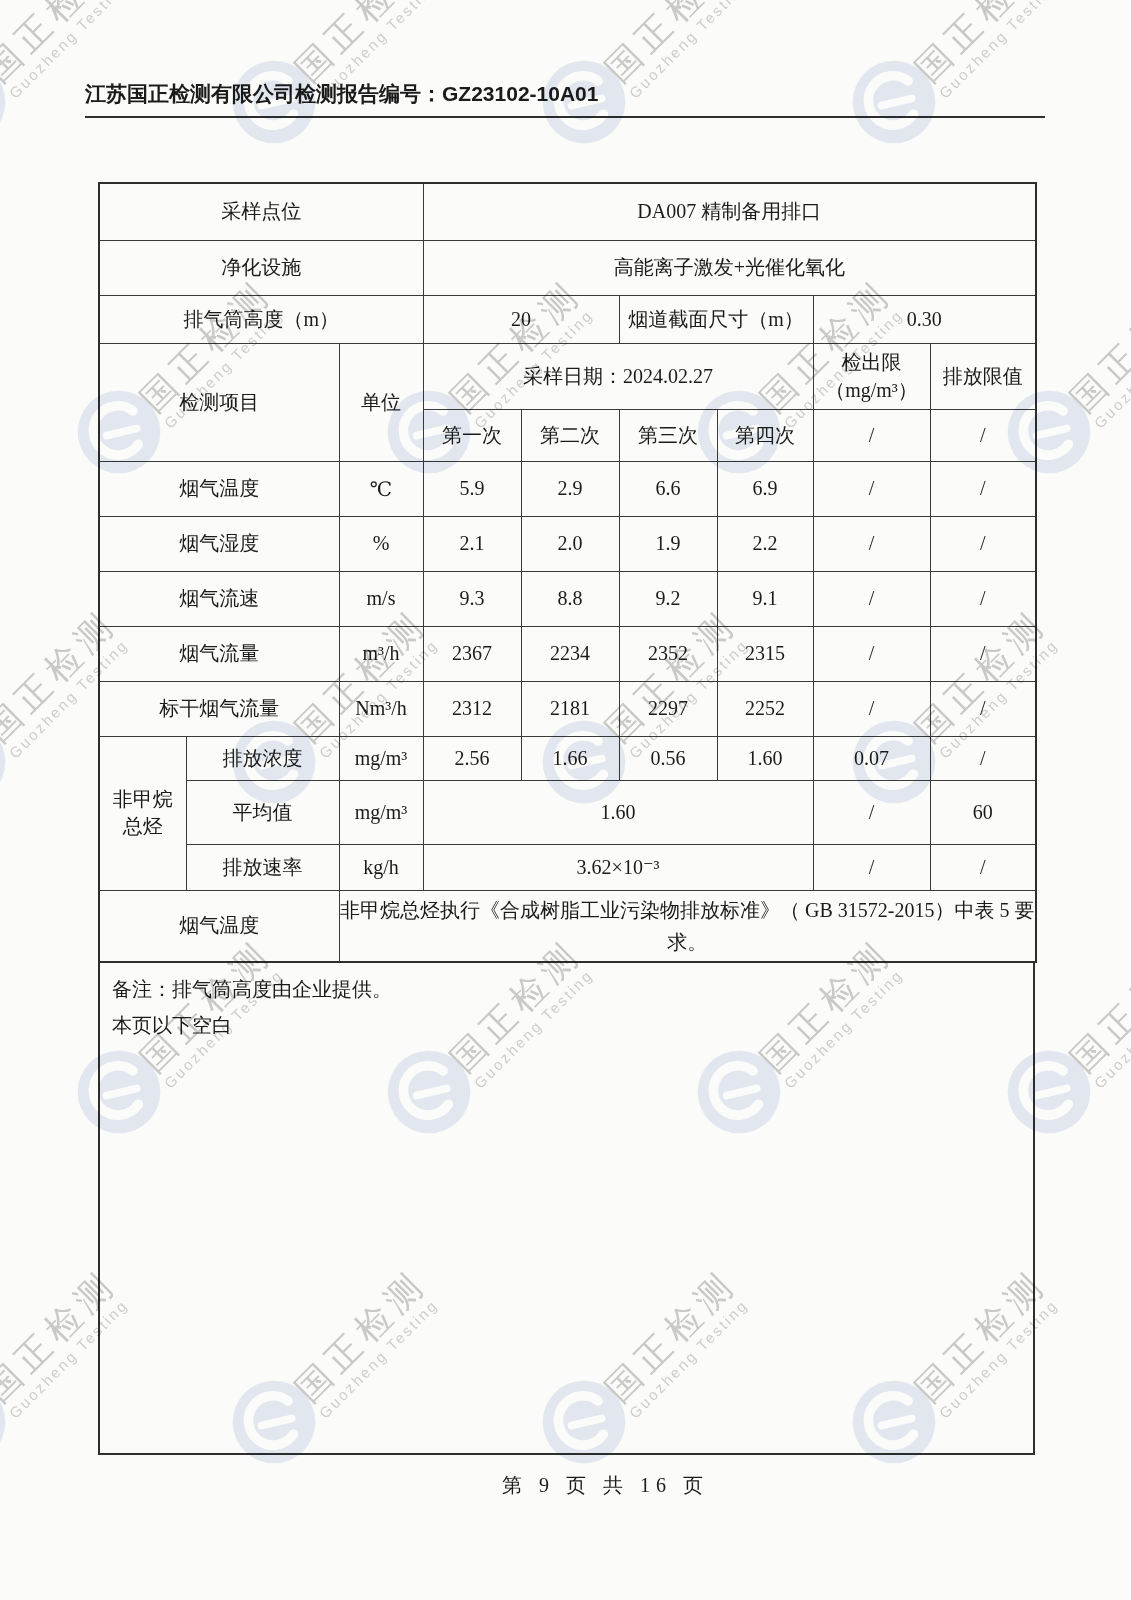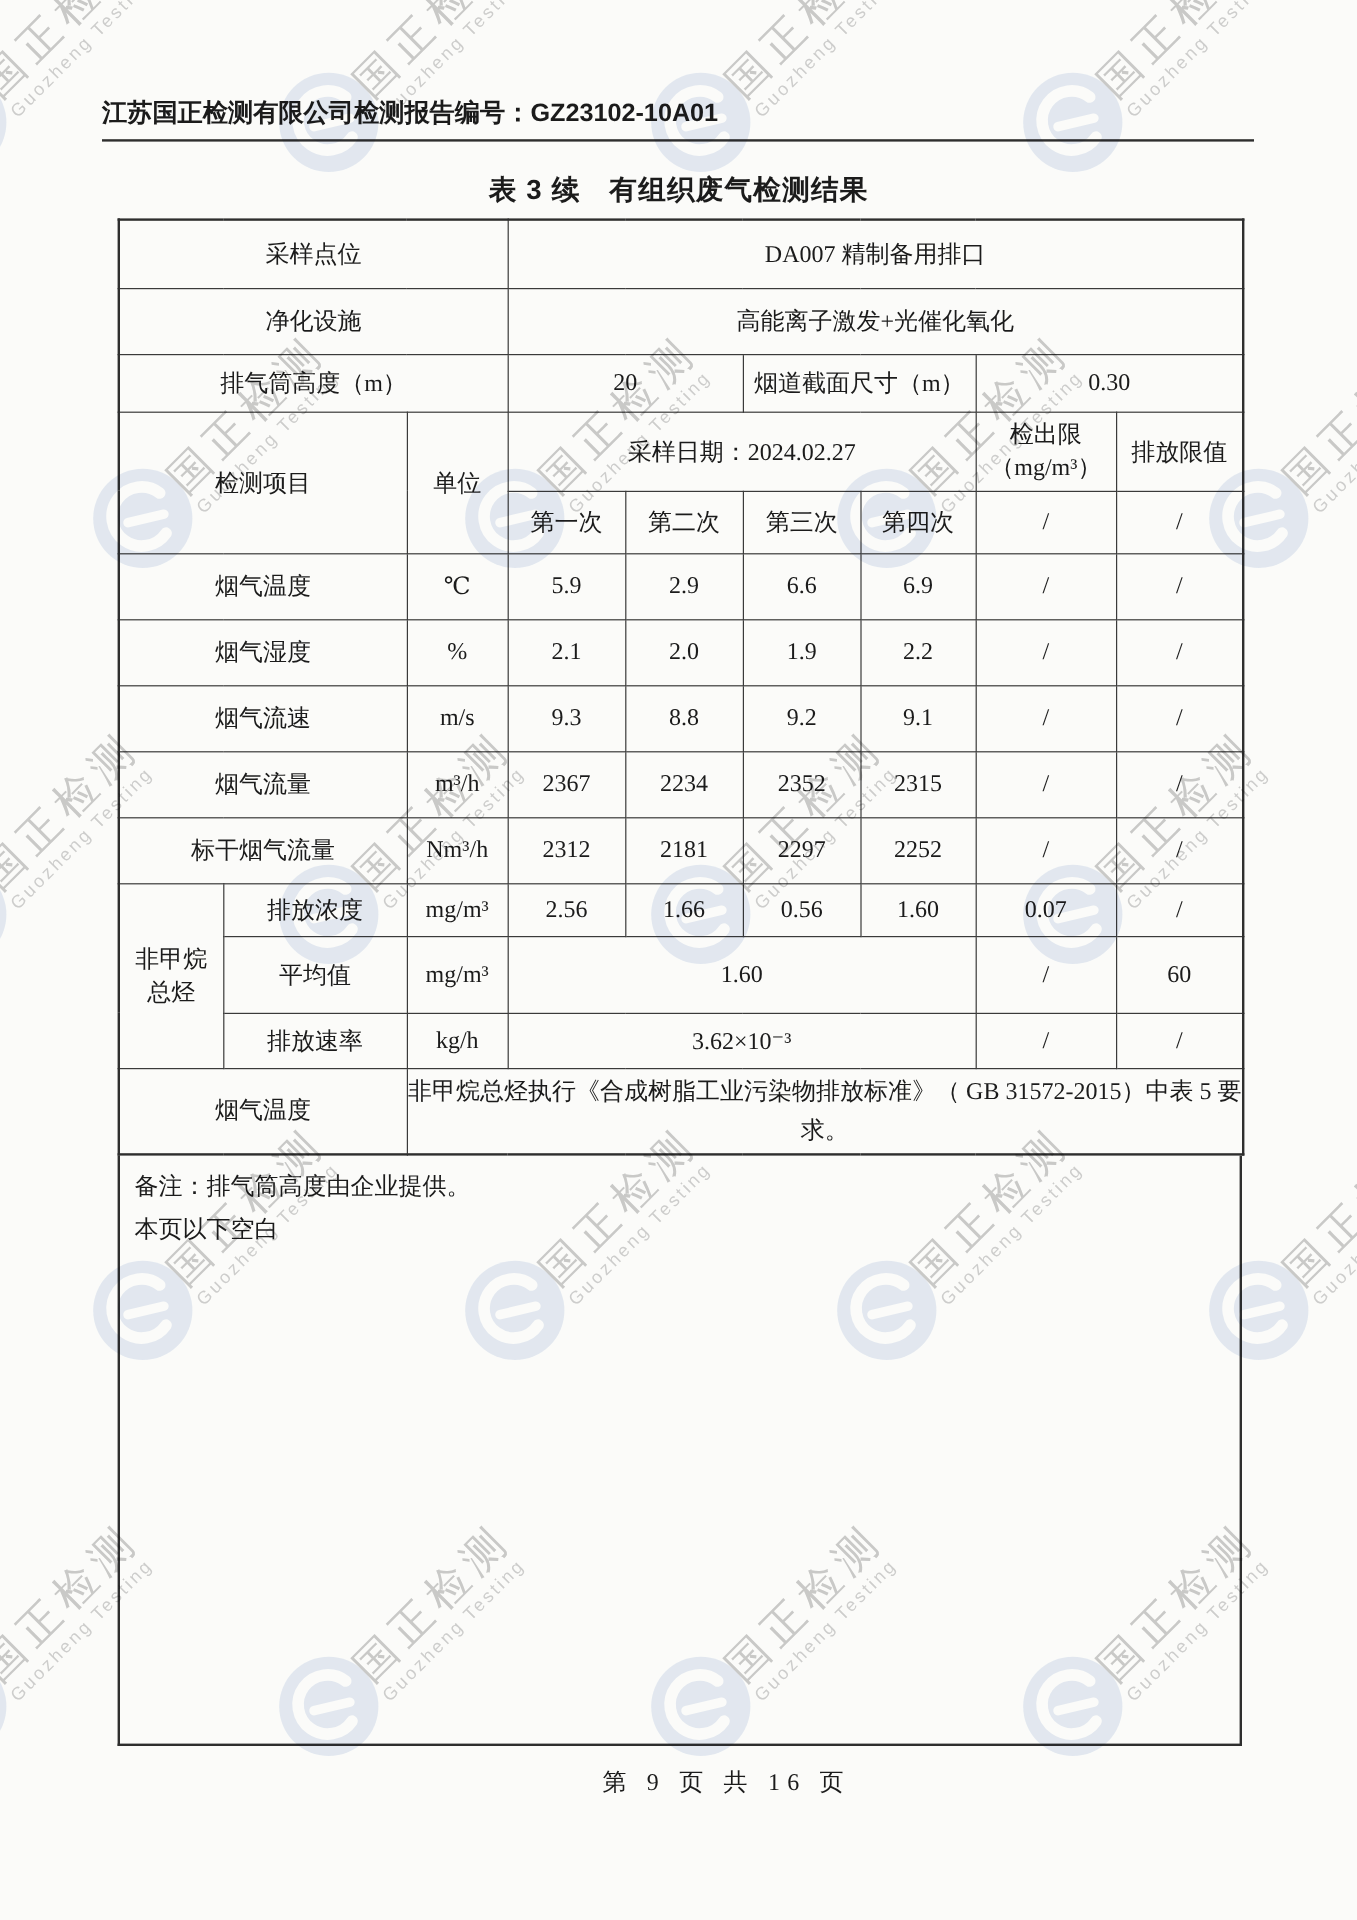--- a/index.html
+++ b/index.html
@@ -86,21 +86,20 @@
 
 <div id="page">
 
   <div id="content">
     <div class="doc-header">
       <span>江苏国正检测有限公司检测报告</span>
       <span>编号：GZ23102-10A01</span>
     </div>
     <div class="header-rule"></div>
 
-    <div class="doc-title">表 3 续　有组织废气检测结果</div>
 
     <table class="report">
       <colgroup>
         <col style="width:87px">
           <col style="width:153px">
           <col style="width:84px">
         <col style="width:98px">
           <col style="width:98px">
           <col style="width:98px">
         <col style="width:96px">

